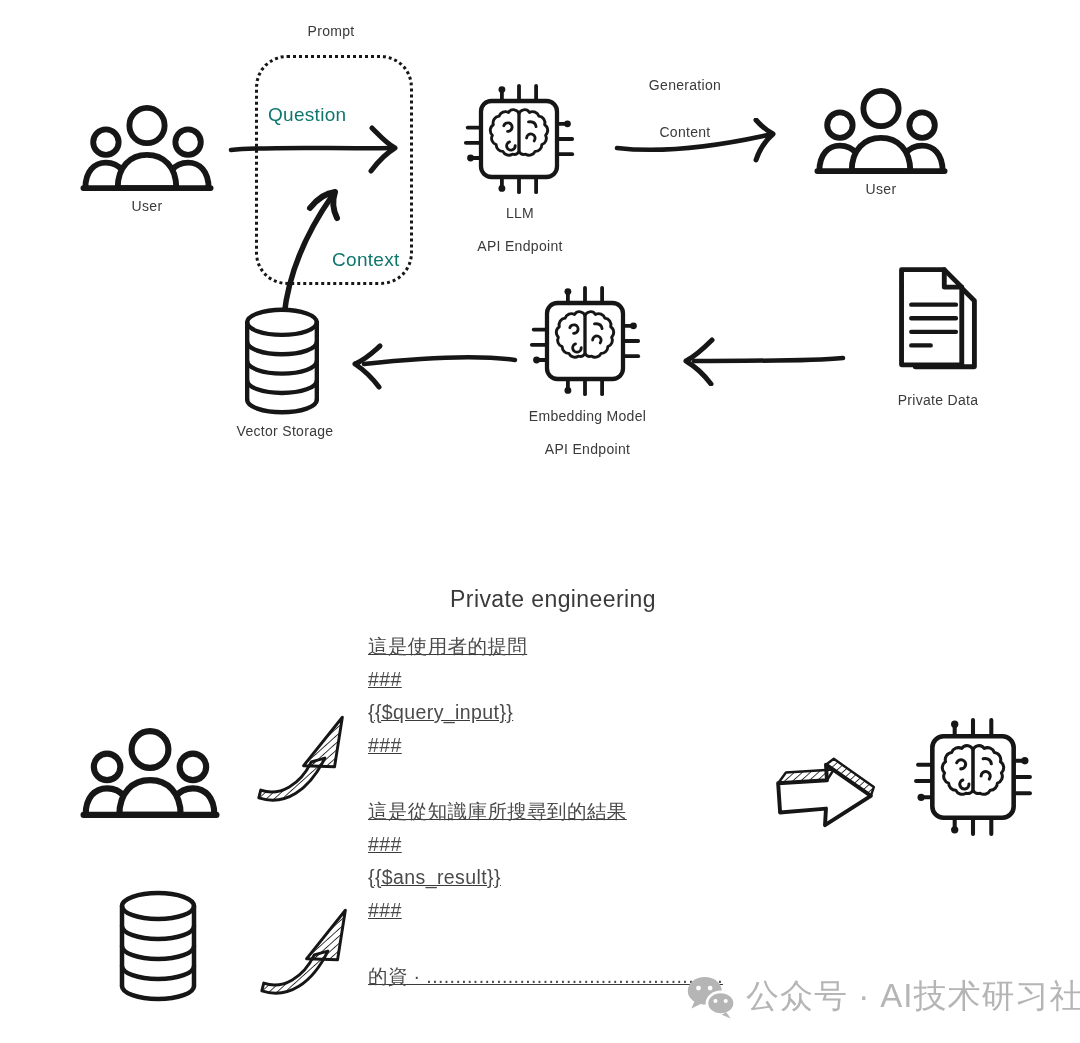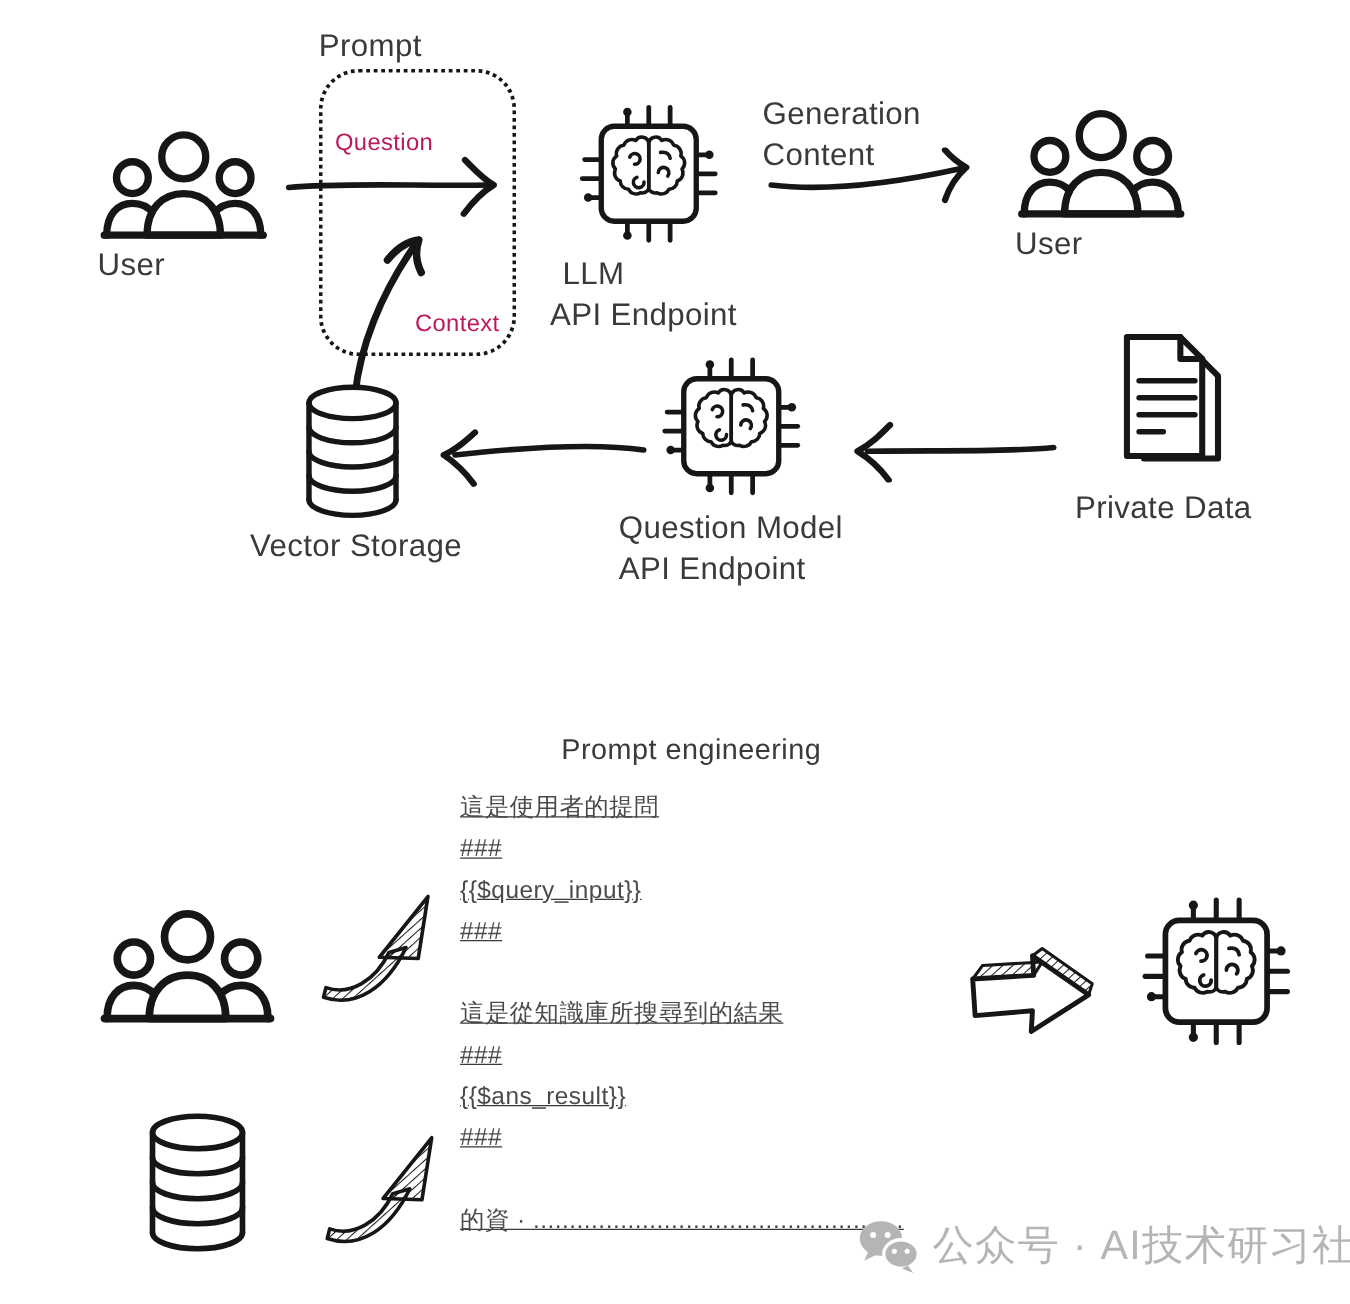--- a/index.html
+++ b/index.html
@@ -1,22 +1,22 @@
 <!DOCTYPE html>
 <html><head>
 <meta charset="utf-8">
 <style>
   html,body{margin:0;padding:0;background:#fff;}
   #canvas{
     position:relative; width:1080px; height:1043px; background:#fff; overflow:hidden;
     font-family:"Liberation Sans","DejaVu Sans",sans-serif; color:#3a3a3a;
   }
   .abs{position:absolute;}
-  .lbl{position:absolute; font-size:25px; color:#3a3a3a; text-align:left; letter-spacing:.3px; white-space:nowrap;}
-  .inlbl{position:absolute; font-size:19px; color:#be185d; letter-spacing:.3px; white-space:nowrap;}
+  .lbl{position:absolute; font-size:14px; color:#3a3a3a; text-align:center; letter-spacing:.3px; white-space:nowrap;}
+  .inlbl{position:absolute; font-size:19px; color:#0f766e; letter-spacing:.3px; white-space:nowrap;}
   .prompt-box{
     position:absolute; left:255px; top:55px; width:152px; height:224px;
     border:3.5px dotted #161616; border-radius:32px; background:transparent;
   }
   .title{
     position:absolute; left:373px; top:586px; width:360px; text-align:center;
     font-size:23px; color:#3a3a3a; letter-spacing:.4px;
   }
   #prompt-lines{position:absolute; left:368px; top:630px; width:500px;text-decoration:underline;}
   .pline{height:33px; line-height:33px; font-size:19.5px; color:#4a4a4a; letter-spacing:.4px; white-space:nowrap; overflow:visible;}
@@ -97,21 +97,21 @@
       <path d="M44,46 a4.5,4.5 0 1 1 4,6"></path>
       <path d="M50,63 a4.5,4.5 0 1 0 6,4"></path>
       <path d="M68,59 a4.5,4.5 0 1 1 8,3"></path>
       <path d="M70,42 q7,-1 8,5"></path>
     </g>
   </svg>
   <div class="lbl" style="left:450px;top:205px;width:140px">LLM</div>
   <div class="lbl" style="left:440px;top:238px;width:160px">API Endpoint</div>
 
   <div class="lbl" style="left:610px;top:77px;width:150px">Generation</div>
-  <div class="lbl" style="left:610px;top:110px;width:150px">Content</div>
+  <div class="lbl" style="left:610px;top:124px;width:150px">Content</div>
   <svg class="abs" style="left:612px;top:118px" width="168" height="48" viewBox="0 0 168 48">
     <g fill="none" stroke="#161616" stroke-linecap="round" stroke-linejoin="round">
       <path d="M5,30 C55,36 115,26 156,17" stroke-width="4.5"></path>
       <path d="M144,2 C150,9 156,13 161,16 M161,16 C153,23 147,33 144,42" stroke-width="5"></path>
     </g>
   </svg>
 
   <svg class="abs" style="left:812px;top:86px" width="138" height="90" viewBox="0 0 140 92">
     <g fill="none" stroke="#161616" stroke-width="6" stroke-linecap="round" stroke-linejoin="round">
       <circle cx="28" cy="40" r="13" fill="#fff"></circle>
@@ -164,21 +164,21 @@
     <rect x="20" y="20" width="80" height="80" rx="11" fill="#fff" stroke="#161616" stroke-width="4.5"></rect>
     <g stroke="#161616" stroke-width="3" fill="none" stroke-linecap="round" stroke-linejoin="round">
       <path d="M60,34 a6,6 0 0 0 -11,-2 a7,7 0 0 0 -10,4 a7,7 0 0 0 -6,9 a7,7 0 0 0 -1,11 a7,7 0 0 0 4,10 a7,7 0 0 0 7,7 a7,7 0 0 0 10,3 a6,6 0 0 0 7,-3 z"></path>
       <path d="M60,34 a6,6 0 0 1 11,-2 a7,7 0 0 1 10,4 a7,7 0 0 1 6,9 a7,7 0 0 1 1,11 a7,7 0 0 1 -4,10 a7,7 0 0 1 -7,7 a7,7 0 0 1 -10,3 a6,6 0 0 1 -7,-3 z"></path>
       <path d="M44,46 a4.5,4.5 0 1 1 4,6"></path>
       <path d="M50,63 a4.5,4.5 0 1 0 6,4"></path>
       <path d="M68,59 a4.5,4.5 0 1 1 8,3"></path>
       <path d="M70,42 q7,-1 8,5"></path>
     </g>
   </svg>
-  <div class="lbl" style="left:495px;top:408px;width:185px">Question Model</div>
+  <div class="lbl" style="left:495px;top:408px;width:185px">Embedding Model</div>
   <div class="lbl" style="left:495px;top:441px;width:185px">API Endpoint</div>
 
   <svg class="abs" style="left:342px;top:334px" width="178" height="58" viewBox="0 0 178 58">
     <g fill="none" stroke="#161616" stroke-linecap="round" stroke-linejoin="round">
       <path d="M173,26 C132,20 76,24 22,30" stroke-width="4.5"></path>
       <path d="M38,12 C30,19 24,25 13,30 M13,30 C22,36 31,45 37,53" stroke-width="5"></path>
     </g>
   </svg>
 
   <svg class="abs" style="left:238px;top:303px" width="88" height="118" viewBox="0 0 90 122">
@@ -187,21 +187,21 @@
       <path d="M9,20 v80"></path>
         <path d="M81,20 v80"></path>
       <path d="M9,100 a36,13 0 0 0 72,0"></path>
       <path d="M9,40 a36,13 0 0 0 72,0"></path>
       <path d="M9,60 a36,13 0 0 0 72,0"></path>
       <path d="M9,80 a36,13 0 0 0 72,0"></path>
     </g>
   </svg>
   <div class="lbl" style="left:200px;top:423px;width:170px">Vector Storage</div>
 
-  <div class="title">Prompt engineering</div>
+  <div class="title">Private engineering</div>
 
   <div id="prompt-lines">
       <div class="pline">這是使用者的提問</div>
       <div class="pline">###</div>
       <div class="pline">{{$query_input}}</div>
       <div class="pline">###</div>
       <div class="pline"></div>
       <div class="pline">這是從知識庫所搜尋到的結果</div>
       <div class="pline">###</div>
       <div class="pline">{{$ans_result}}</div>

